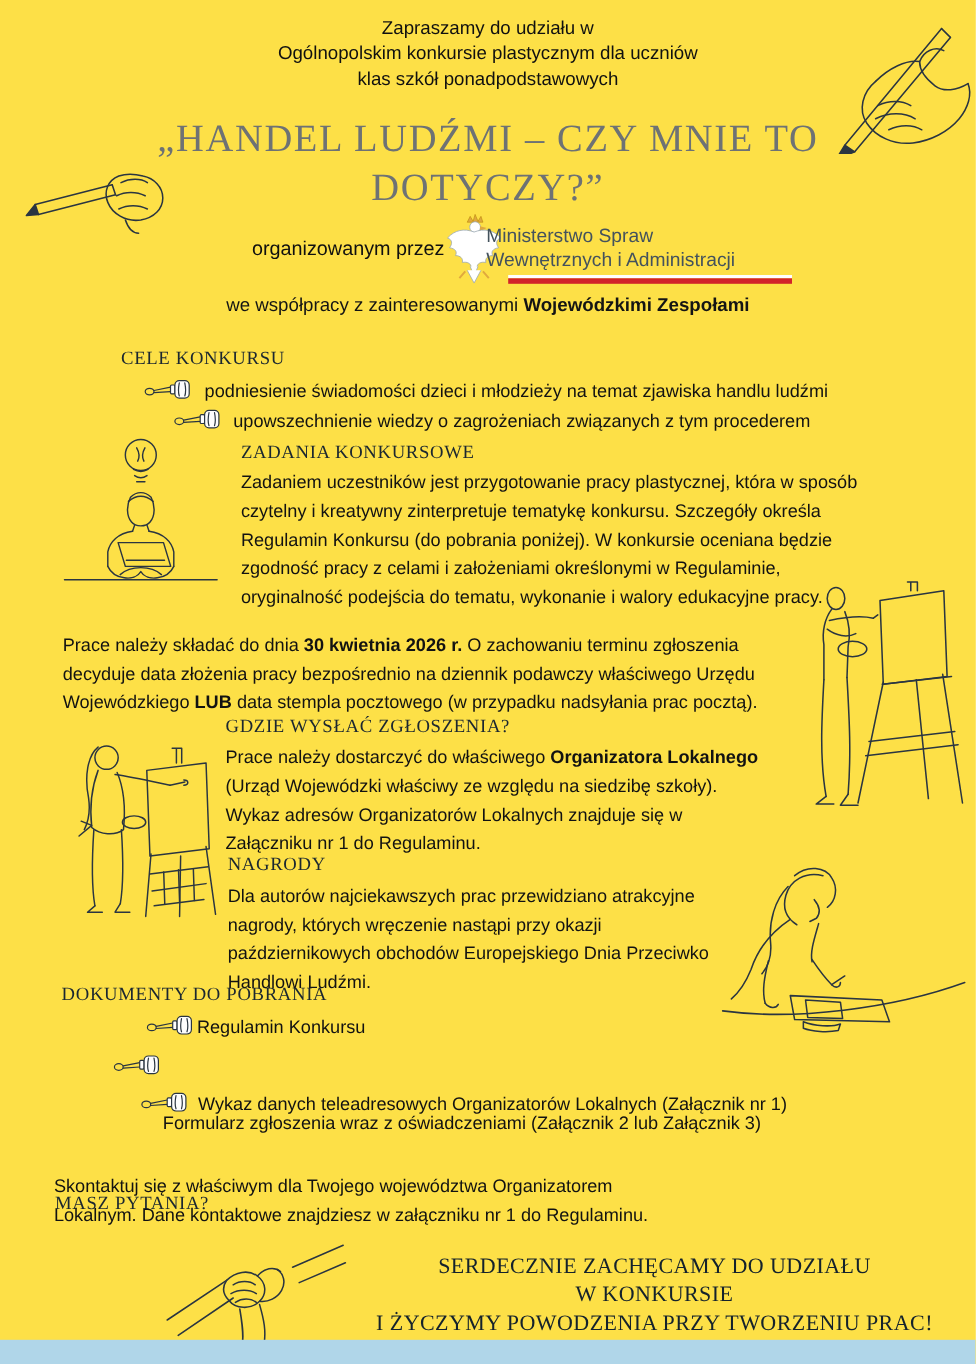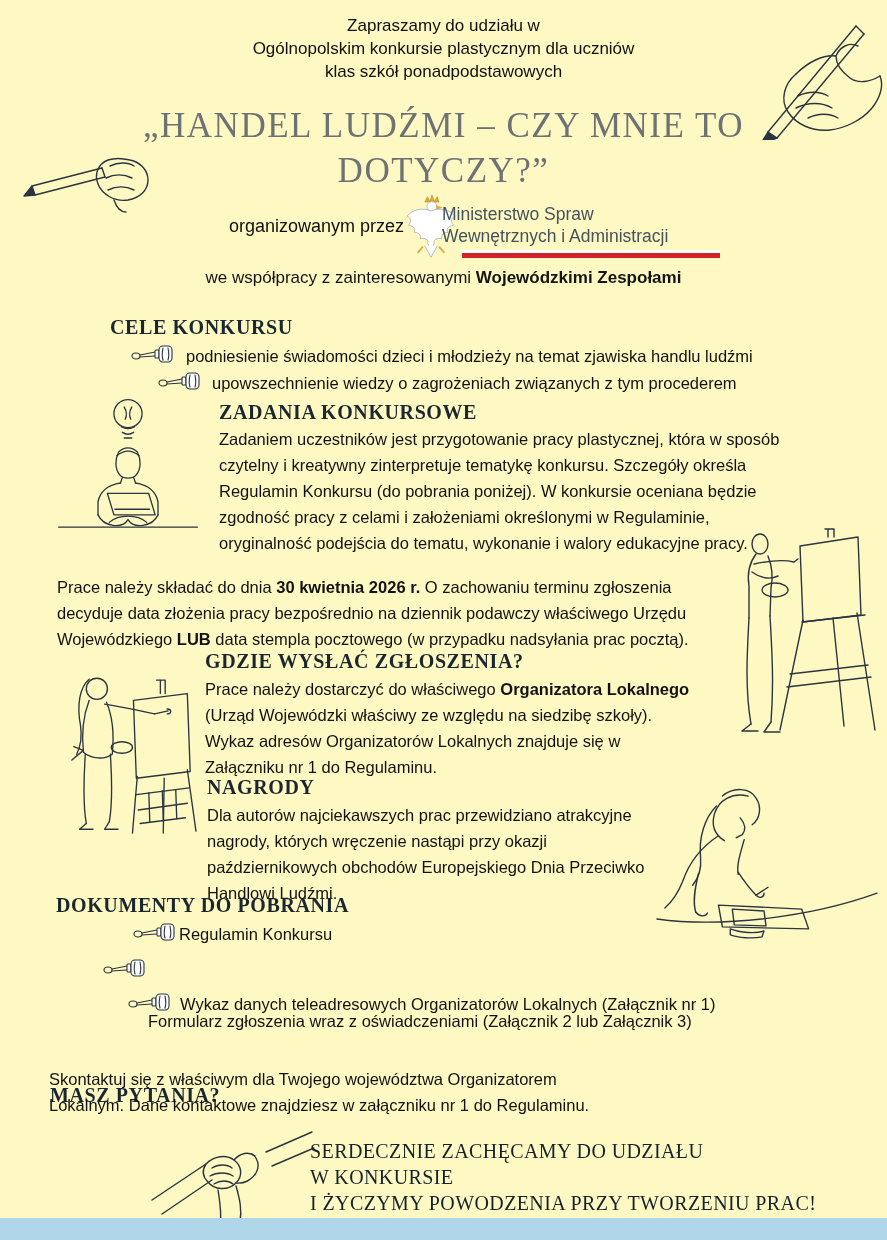--- a/index.html
+++ b/index.html
@@ -1,46 +1,46 @@
 <!DOCTYPE html>
 <html lang="pl"><head>
 <meta charset="utf-8">
 <style>
   html,body{margin:0;padding:0;}
   .poster{
     position:relative; width:887px; height:1240px; overflow:hidden;
-    background:#fef9c3;
+    background:#fde047;
     font-family:"Liberation Sans", sans-serif;
     color:#141414;
   }
   .abs{position:absolute;}
   .center{text-align:center; left:0; width:887px;}
   .intro{font-size:17px; line-height:23px; color:#101010;}
   .main-title{
     font-family:"Liberation Serif", serif;
     font-size:35px; line-height:45px; letter-spacing:1.5px;
     color:#6e7274; font-weight:500;
   }
   .serif-head{
     font-family:"Liberation Serif", serif;
-    font-size:20px; color:#1b2730; letter-spacing:0.6px; font-weight:700;
+    font-size:17px; color:#1b2730; letter-spacing:0.6px; font-weight:400;
   }
   .body-text{font-size:16.5px; line-height:26px; color:#121212;}
   .body-text b{font-weight:700;}
   .org-label{font-size:18px; color:#101010;}
   .ministry-name{font-size:17.5px; line-height:22px; color:#44525d;}
   .flagbar{height:8px;}
   .flagbar .white{height:3px; background:#ffffff;}
   .flagbar .red{height:5px; background:#d2232a;}
   .coop{font-size:17px; line-height:23px;}
   .coop b{font-weight:700;}
   .closing{
     font-family:"Liberation Serif", serif;
     font-size:20px; line-height:26px; letter-spacing:0.4px;
-    color:#14222c; text-align:left; font-weight:500;
+    color:#14222c; text-align:center; font-weight:500;
   }
   .footer-bar{left:0; bottom:0; width:887px; height:22px; background:#b0d6e9;}
   .lineart{stroke:#2a3541; stroke-width:1.4; fill:none; stroke-linecap:round; stroke-linejoin:round;}
   .lineart-thin{stroke:#2a3541; stroke-width:1.1; fill:none; stroke-linecap:round; stroke-linejoin:round;}
 </style>
 </head>
 <body>
 
 <div class="poster">
 

